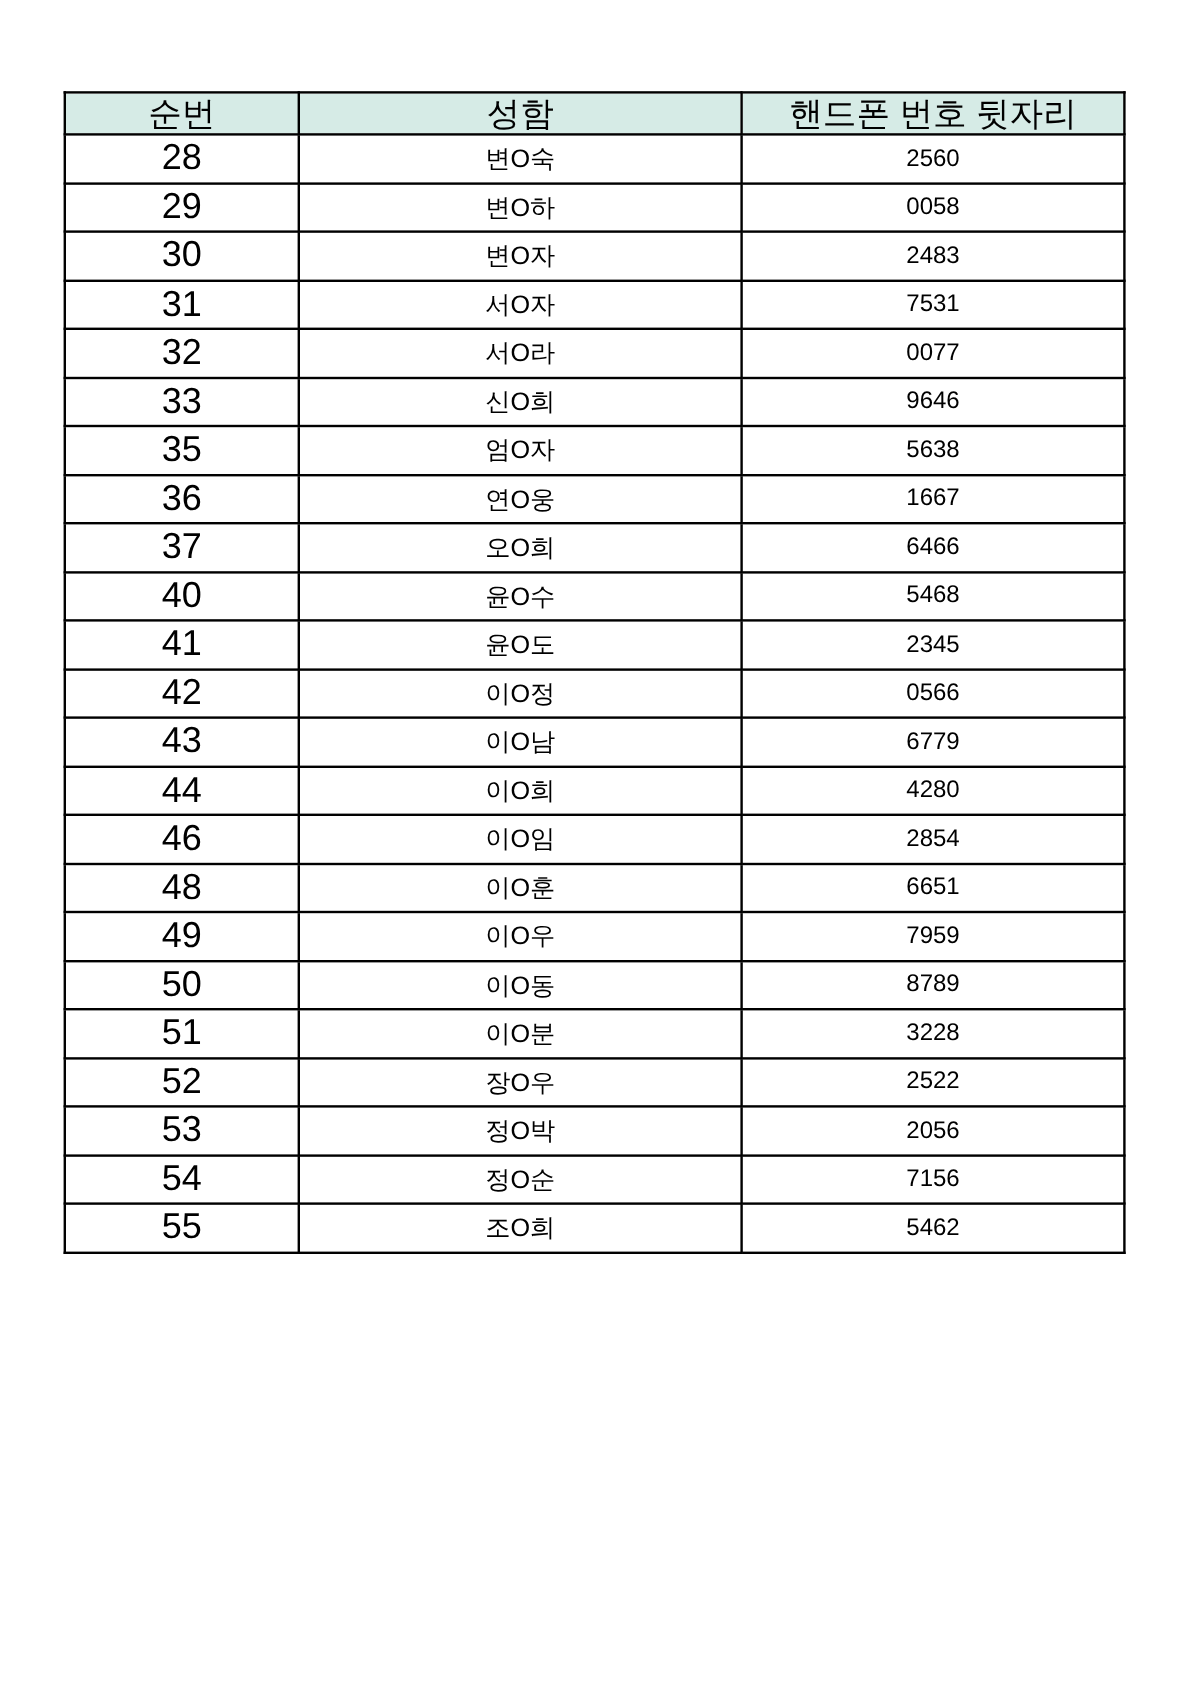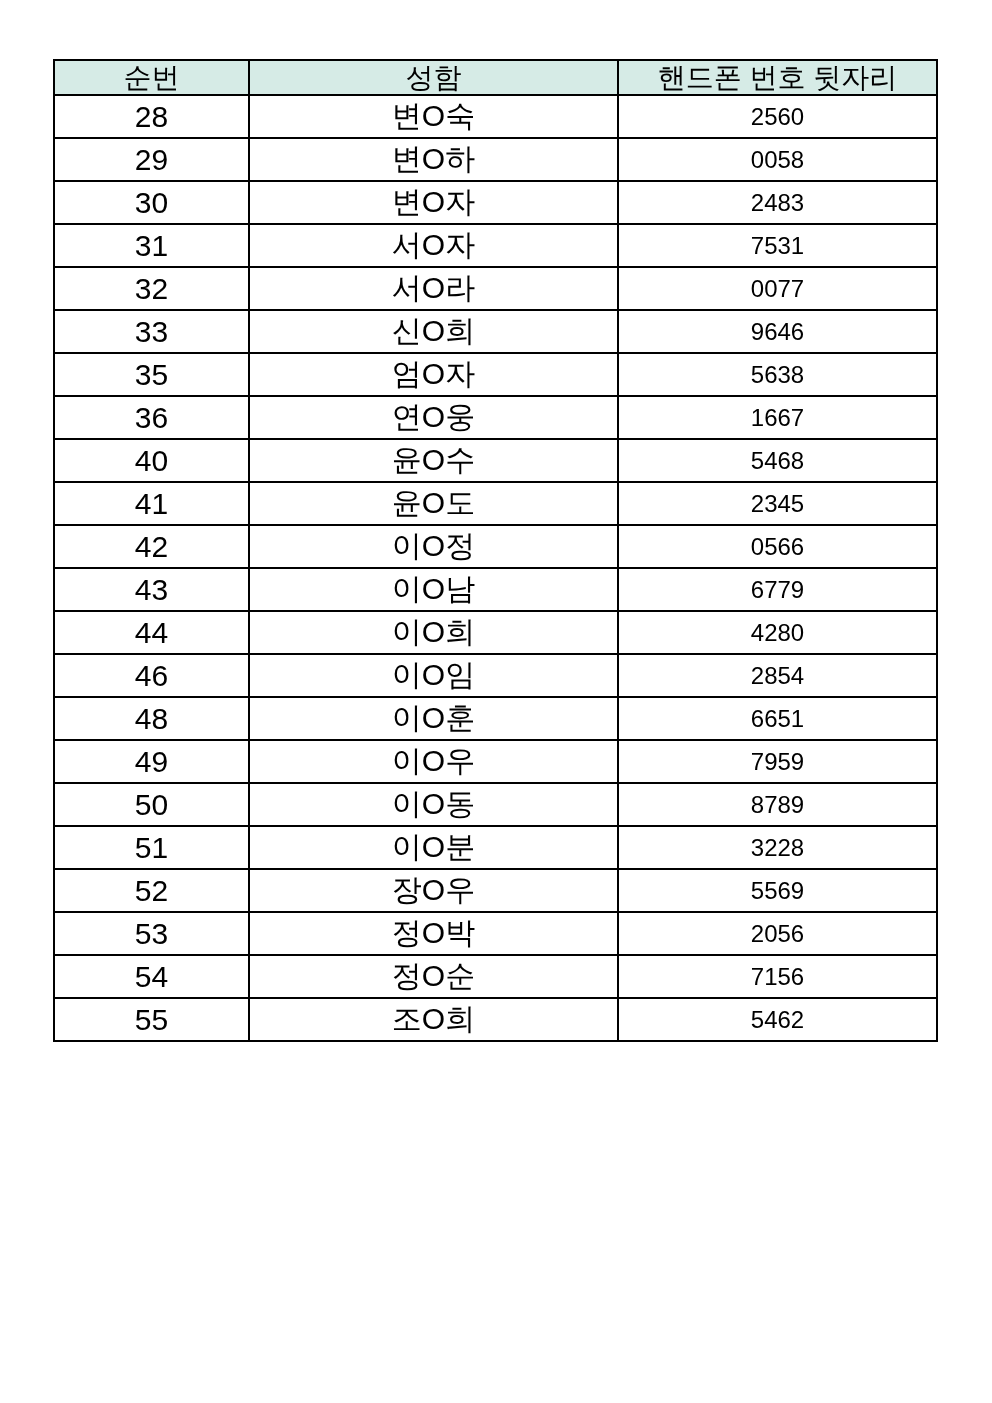--- a/index.html
+++ b/index.html
@@ -17,21 +17,21 @@
   .page {
     position: relative;
     width: 992px;
     height: 1403px;
     background: #ffffff;
     overflow: hidden;
   }
   table.roster {
     position: absolute;
     left: 53px;
-    top: 59px;
+    top: 76px;
     width: 883px;
     border-collapse: collapse;
     table-layout: fixed;
   }
   col.c-no    { width: 195px; }
   col.c-name  { width: 369px; }
   col.c-phone { width: 319px; }
   th, td {
     border: 2px solid #000000;
     text-align: center;
@@ -47,24 +47,24 @@
     font-size: 28px;
     line-height: 33px;
   }
   tbody td {
     height: 38.5px;
   }
   td.cell-no {
     font-size: 30px;
   }
   td.cell-name {
-    font-size: 30px;
+    font-size: 21px;
   }
   td.cell-phone {
-    font-size: 24px;
+    font-size: 20px;
   }
 </style>
 </head>
 <body>
 
 <div class="page">
   <table class="roster">
     <colgroup>
       <col class="c-no">
       <col class="c-name">
@@ -120,20 +120,25 @@
     <td class="cell-name">엄O자</td>
     <td class="cell-phone">5638</td>
   </tr>
 
   <tr>
     <td class="cell-no">36</td>
     <td class="cell-name">연O웅</td>
     <td class="cell-phone">1667</td>
   </tr>
 
+  <tr>
+    <td class="cell-no">37</td>
+    <td class="cell-name">오O희</td>
+    <td class="cell-phone">6466</td>
+  </tr>
 
 
 
   <tr>
     <td class="cell-no">40</td>
     <td class="cell-name">윤O수</td>
     <td class="cell-phone">5468</td>
   </tr>
 
   <tr>
@@ -188,21 +193,21 @@
 
   <tr>
     <td class="cell-no">51</td>
     <td class="cell-name">이O분</td>
     <td class="cell-phone">3228</td>
   </tr>
 
   <tr>
     <td class="cell-no">52</td>
     <td class="cell-name">장O우</td>
-    <td class="cell-phone">5569</td>
+    <td class="cell-phone">2522</td>
   </tr>
 
   <tr>
     <td class="cell-no">53</td>
     <td class="cell-name">정O박</td>
     <td class="cell-phone">2056</td>
   </tr>
 
   <tr>
     <td class="cell-no">54</td>

